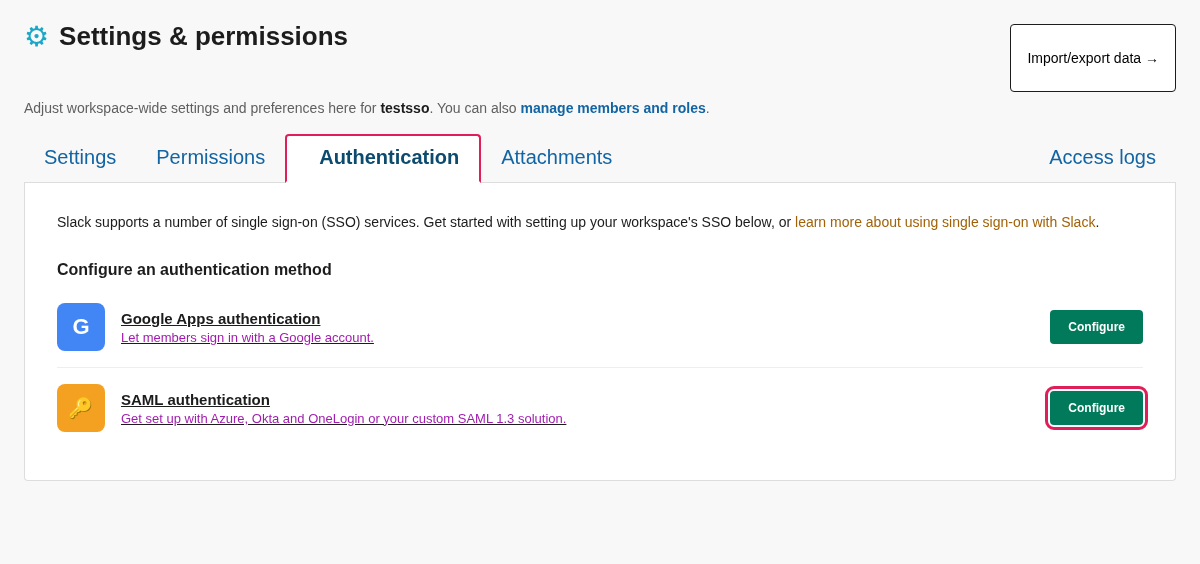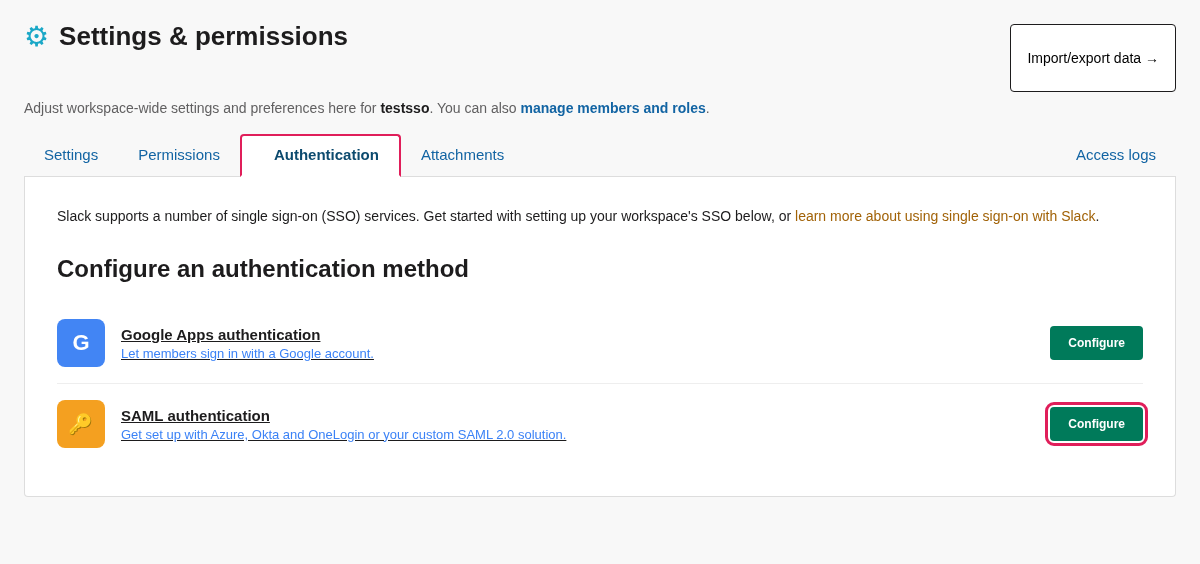--- a/index.html
+++ b/index.html
@@ -65,21 +65,21 @@
       font-weight: 600;
     }
     .tabs-row {
       display: flex;
       border-bottom: 1px solid #ddd;
       margin-bottom: 0;
       gap: 0;
     }
     .tab {
       padding: 10px 20px 12px 20px;
-      font-size: 15px;
+      font-size: 20px;
       font-weight: 500;
       color: #1264a3;
       cursor: pointer;
       border: none;
       background: none;
       position: relative;
       text-decoration: none;
     }
     .tab.active {
       color: #0c4a6e;
@@ -107,24 +107,24 @@
       font-size: 14px;
       color: #1d1c1d;
       line-height: 1.6;
       margin-bottom: 28px;
     }
     .intro-text a {
       color: #a16207;
       text-decoration: none;
     }
     .section-title {
-      font-size: 24px;
-      font-weight: 700;
-      color: #1d1c1d;
-      margin-bottom: 20px;
+      font-size: 16px;
+      font-weight: 700;
+      color: #1d1c1d;
+      margin-bottom: 8px;
     }
     .auth-item {
       display: flex;
       align-items: center;
       gap: 16px;
       padding: 16px 0;
       border-top: 1px solid #eee;
     }
     .auth-item:first-of-type { border-top: none; }
     .auth-icon {
@@ -150,21 +150,21 @@
       text-decoration: underline;
     }
     .auth-name {
       font-size: 15px;
       font-weight: 700;
       color: #1d1c1d;
       margin-bottom: 3px;
     }
     .auth-desc {
       font-size: 13px;
-      color: #3b82f6;
+      color: #a21caf;
     }
     .configure-btn {
       background: #007a5a;
       color: #fff;
       border: none;
       border-radius: 4px;
       padding: 10px 18px;
       font-size: 12px;
       font-weight: 600;
       cursor: pointer;
@@ -216,18 +216,18 @@
         <div class="auth-name">Google Apps authentication</div>
         <div class="auth-desc">Let members sign in with a Google account.</div>
       </div>
       <button class="configure-btn">Configure</button>
     </div>
 
     <div class="auth-item">
       <div class="auth-icon saml" style="font-size:20px;">🔑</div>
       <div class="auth-info">
         <div class="auth-name">SAML authentication</div>
-        <div class="auth-desc">Get set up with Azure, Okta and OneLogin or your custom SAML 2.0 solution.</div>
+        <div class="auth-desc">Get set up with Azure, Okta and OneLogin or your custom SAML 1.3 solution.</div>
       </div>
       <button class="configure-btn highlighted">Configure</button>
     </div>
   </div>
 </div>
 
 </body></html>

